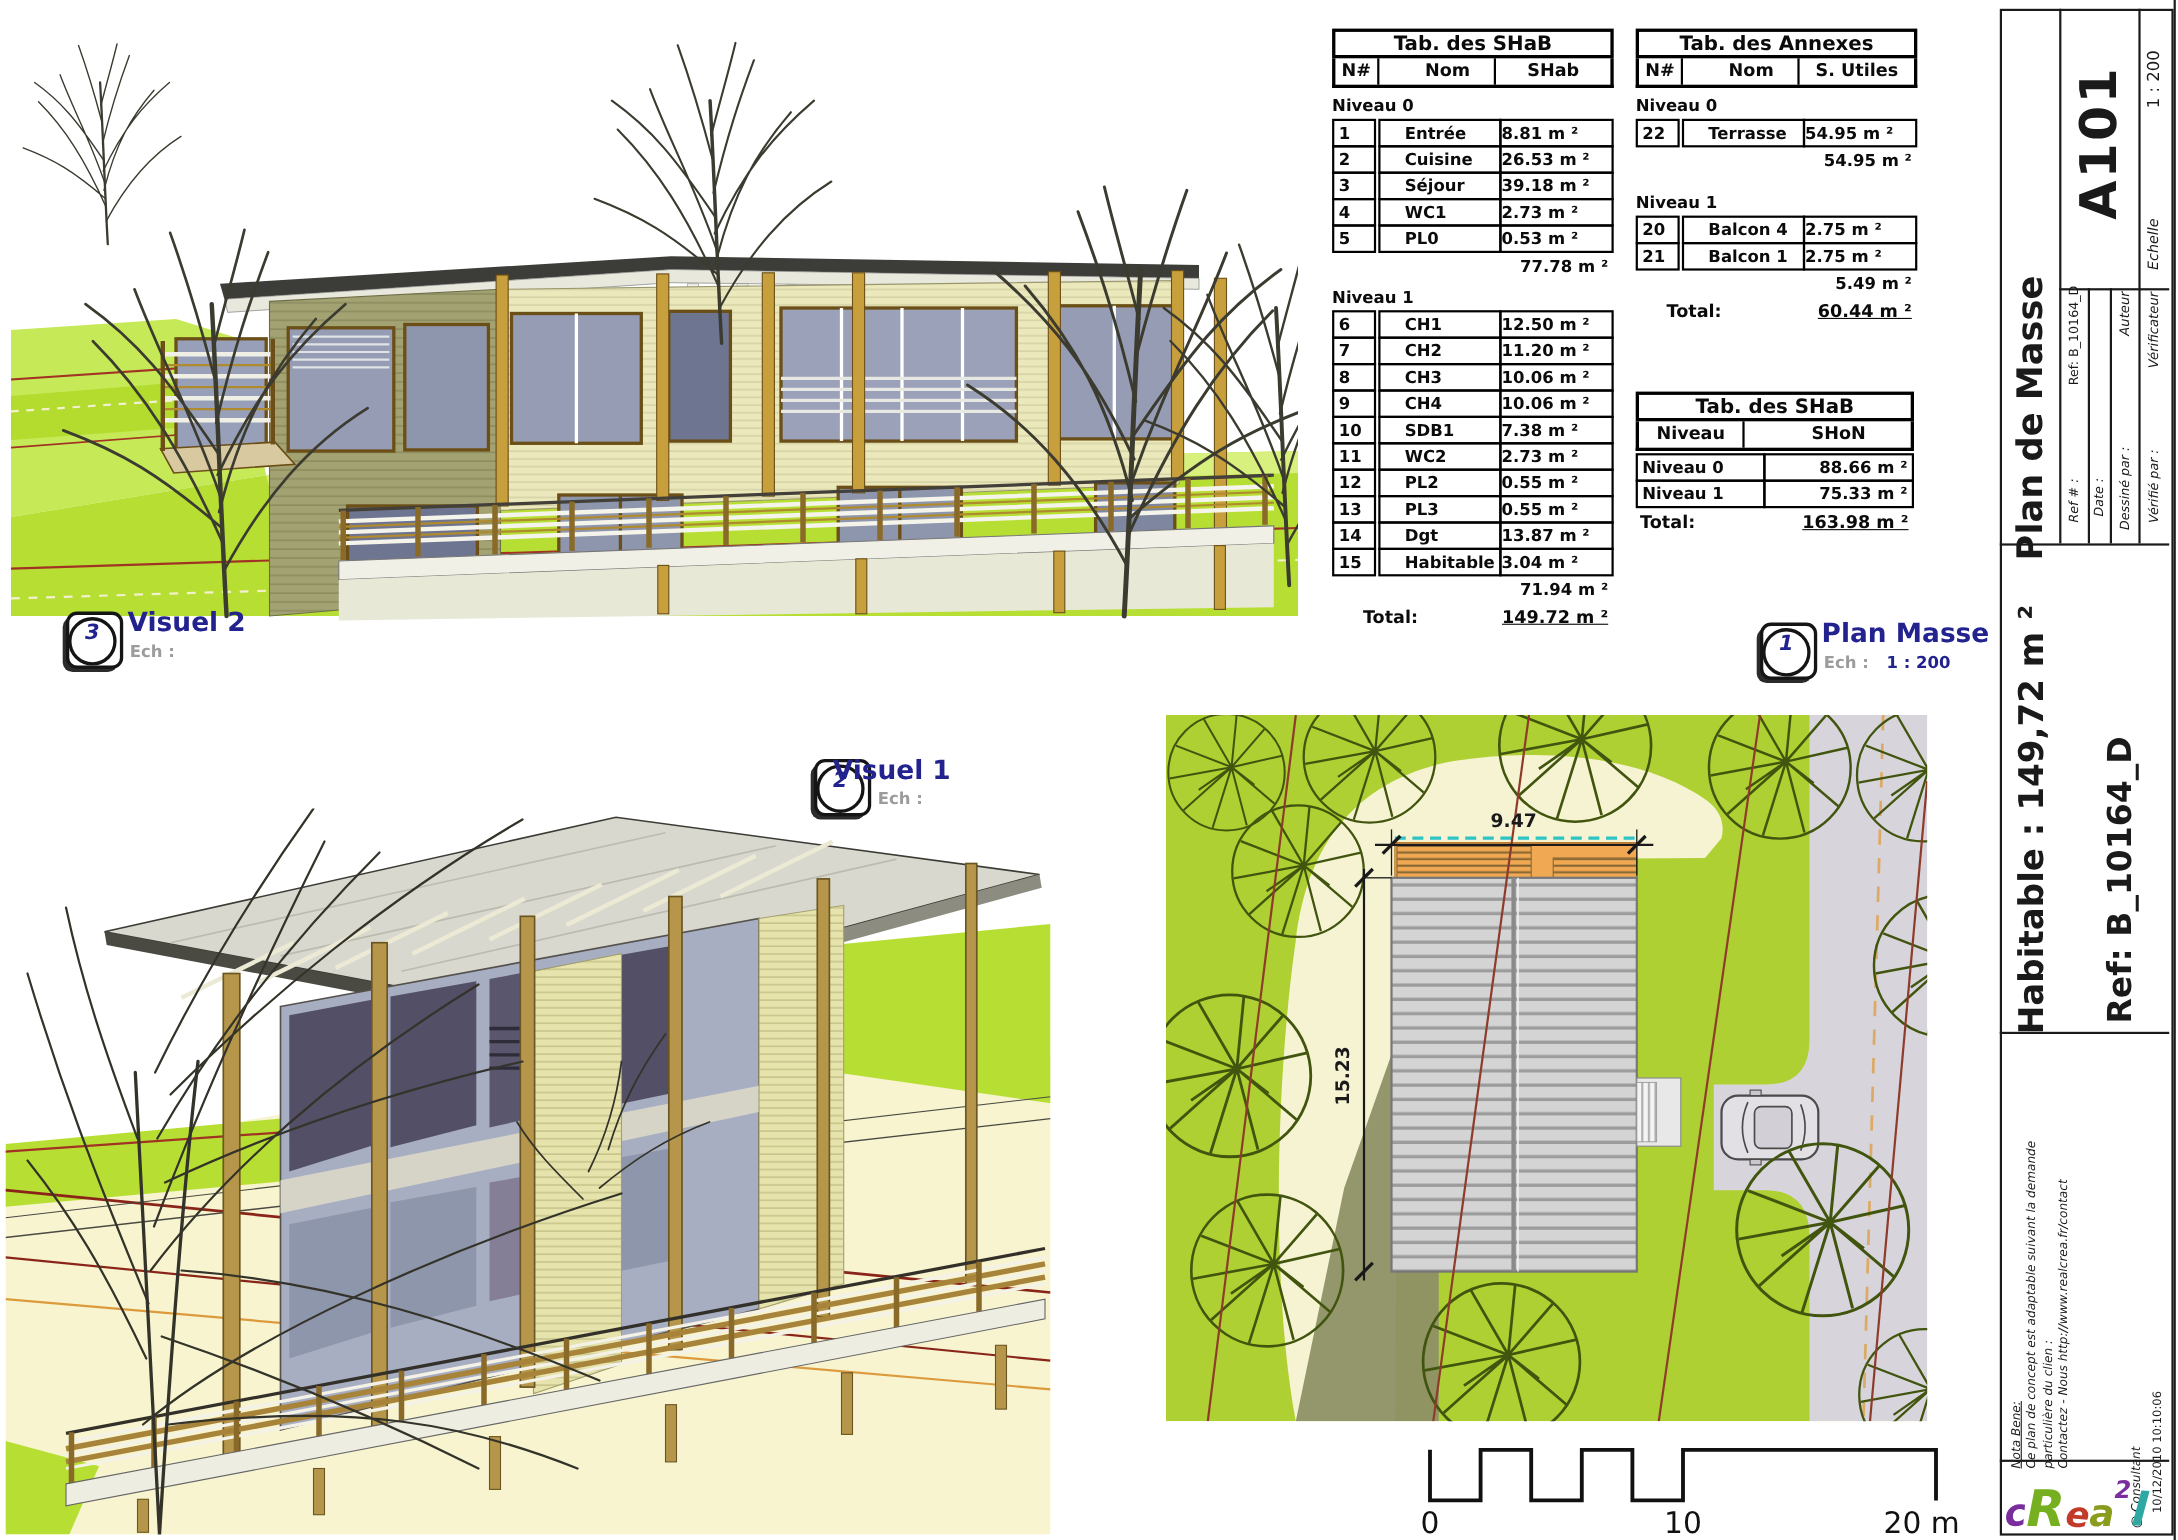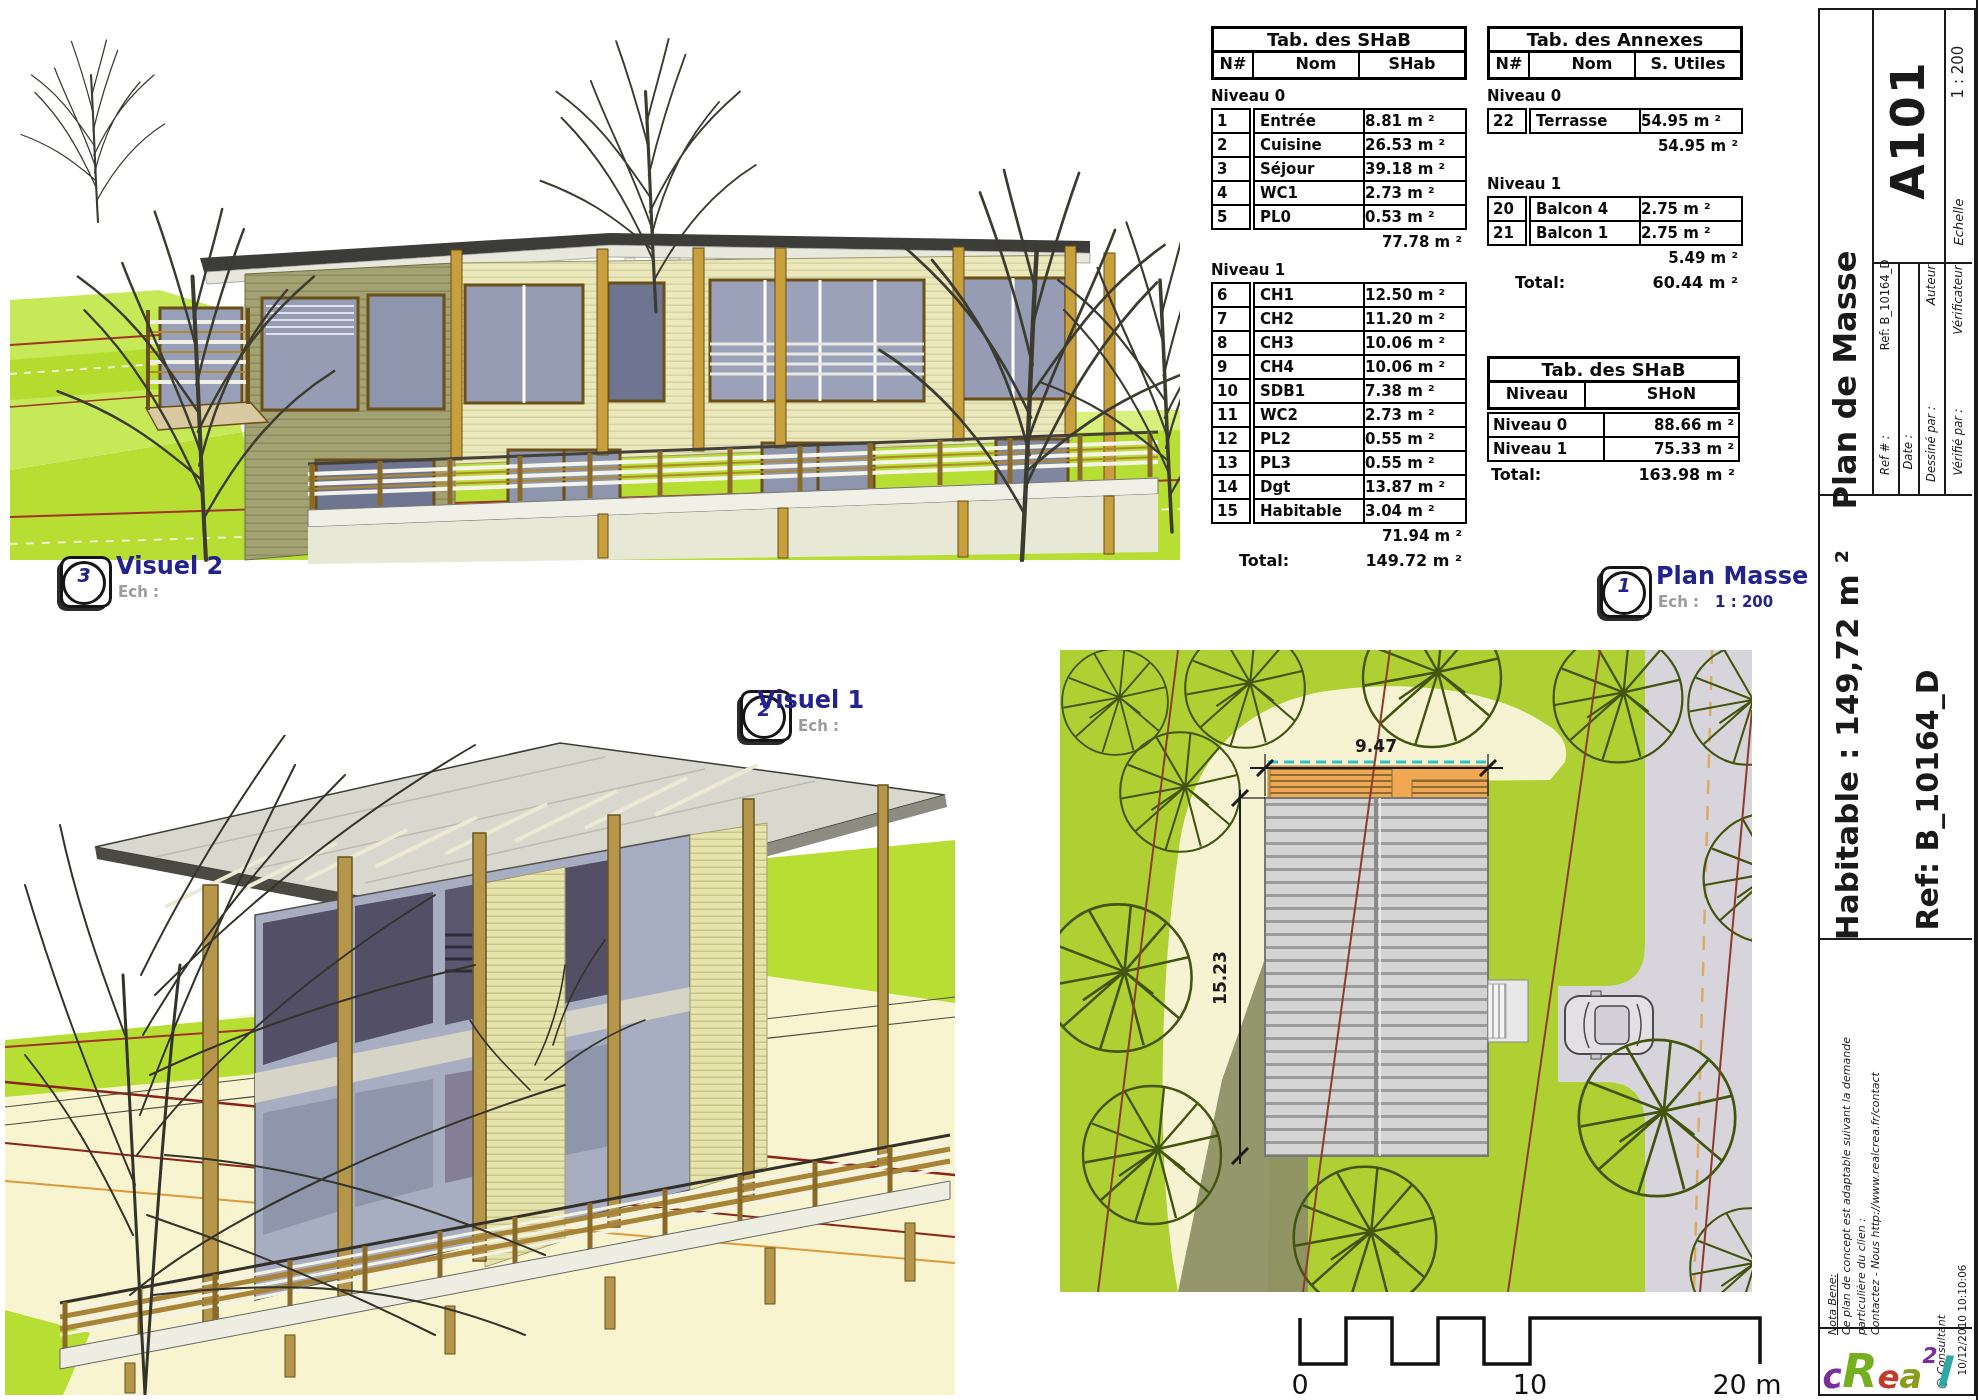--- a/index.html
+++ b/index.html
@@ -15,28 +15,28 @@
   .hdr .h0{width:40px;border-right:2px solid #000;}
   .hdr .h1{flex:1;border-right:2px solid #000;margin-left:20px;}
   .hdr .h2{width:104px;}
   .hdr2 .h0{width:96px;border-right:2px solid #000;}
   .hdr2 .h1{flex:1;border-right:none;}
   .grp{height:24px;line-height:24px;margin-top:4px;}
   .r{display:flex;margin-top:-2px;}
   .r.first{margin-top:0;}
   .r > div{border:2px solid #000;height:26px;line-height:22px;}
   .c0{width:40px;padding-left:4px;}
-  .c1{flex:1;margin-left:2px;padding-left:5px;}
+  .c1{flex:1;margin-left:2px;padding-left:22px;}
   .c2{width:104px;margin-left:-2px;padding-right:4px;}
   .cw0{width:118px;padding-left:4px;}
   .cw1{flex:1;margin-left:-2px;text-align:right;padding-right:4px;}
   .sub{height:24px;line-height:24px;text-align:right;padding-right:5px;}
   .tot{display:flex;height:26px;line-height:26px;font-size:16px;}
   .tot .tl{padding-left:28px;}
-  .tot .tv{flex:1;text-align:right;padding-right:5px;}
+  .tot .tv{flex:1;text-align:right;padding-right:5px;text-decoration:underline;}
 
   
   .badge{position:absolute;width:46px;height:46px;background:#fff;border:3px solid #151515;
          border-radius:10px;box-shadow:-4px 4px 0 -1px #2b2b2b;}
   .badge .circ{position:absolute;left:-1px;top:2px;width:38px;height:38px;border:3px solid #151515;
          border-radius:50%;text-align:center;line-height:38px;font:italic 700 19px "DejaVu Sans",sans-serif;color:#23238f;background:#fff;}
   .vtitle{position:absolute;font:700 24px "DejaVu Sans",sans-serif;color:#23238f;white-space:nowrap;}
   .vech{position:absolute;font:700 15px "DejaVu Sans",sans-serif;color:#9c9c9c;white-space:nowrap;}
   .vech .val{color:#23238f;margin-left:16px;}
 

